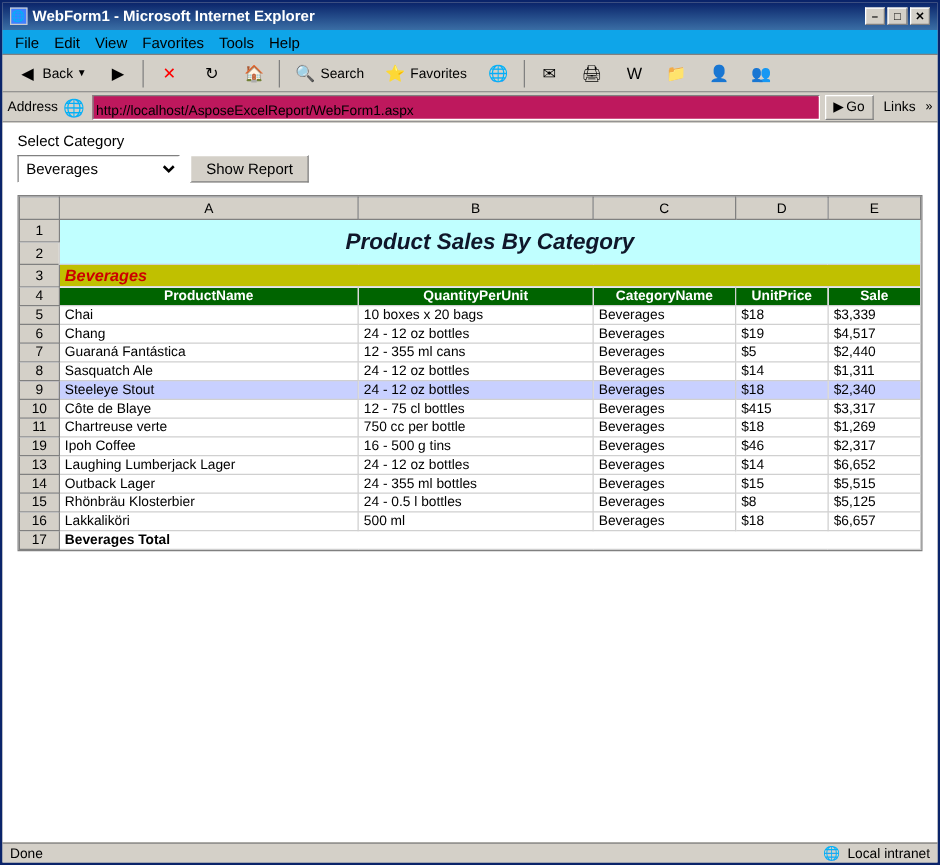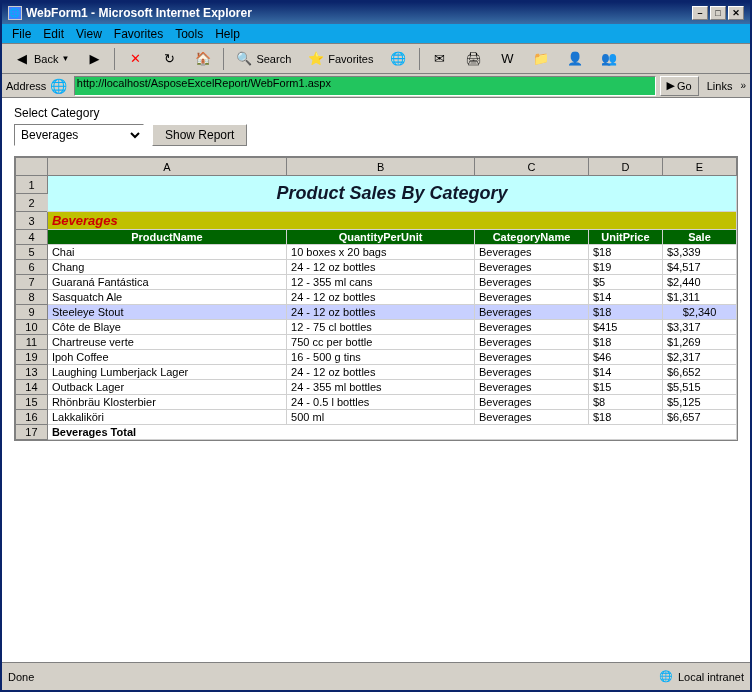--- a/index.html
+++ b/index.html
@@ -69,22 +69,22 @@
       align-items: center;
       height: 24px;
       border-bottom: 1px solid #808080;
       padding: 2px 4px;
       gap: 4px;
       background: #d4d0c8;
       font-size: 11px;
     }
     .address-label { font-size: 11px; }
     .address-input-wrap {
-      flex: 1; display: flex; align-items: flex-start;
-      background: #22c55e; border: 1px solid; border-color: #808080 #fff #fff #808080;
+      flex: 1; display: flex; align-items: flex-end;
+      background: #be185d; border: 1px solid; border-color: #808080 #fff #fff #808080;
       height: 20px; padding: 0 2px;
     }
     .address-input { border: none; outline: none; font-size: 11px; width: 100%; background: transparent; }
     .go-btn {
       display: flex; align-items: center; gap: 2px;
       padding: 1px 6px; border: 1px solid; border-color: #fff #808080 #808080 #fff;
       background: #d4d0c8; cursor: pointer; font-size: 11px; height: 20px;
     }
     .links-btn { font-size: 11px; padding: 0 4px; cursor: pointer; }
 
@@ -203,21 +203,21 @@
       font-weight: bold;
       font-size: 11px;
       margin-top: 39px;
     }
 
     
     .status-bar {
       display: flex;
       align-items: center;
       justify-content: space-between;
-      height: 28px;
+      height: 16px;
       background: #d4d0c8;
       border-top: 1px solid #808080;
       padding: 0 6px;
       font-size: 11px;
     }
     .status-right { display: flex; align-items: center; gap: 4px; font-size: 11px; }
     .status-icon { width: 16px; height: 16px; display: flex; align-items: center; justify-content: center; font-size: 11px; }
   </style>
 </head>
 <body>
@@ -399,21 +399,21 @@
               <td class="data-cell">Beverages</td>
               <td class="data-cell">$14</td>
               <td class="data-cell">$1,311</td>
             </tr>
             <tr data-row="9" style="background:#c8d0ff;">
               <td class="row-header">9</td>
               <td class="data-cell" style="background:#c8d0ff;">Steeleye Stout</td>
               <td class="data-cell" style="background:#c8d0ff;">24 - 12 oz bottles</td>
               <td class="data-cell" style="background:#c8d0ff;">Beverages</td>
               <td class="data-cell" style="background:#c8d0ff;">$18</td>
-              <td class="data-cell" style="background:#c8d0ff;text-align:center;">$2,340</td>
+              <td class="data-cell" style="background:#c8d0ff;">$2,340</td>
             </tr>
             <tr data-row="10">
               <td class="row-header">10</td>
               <td class="data-cell">Côte de Blaye</td>
               <td class="data-cell">12 - 75 cl bottles</td>
               <td class="data-cell">Beverages</td>
               <td class="data-cell">$415</td>
               <td class="data-cell">$3,317</td>
             </tr>
             <tr data-row="11">

